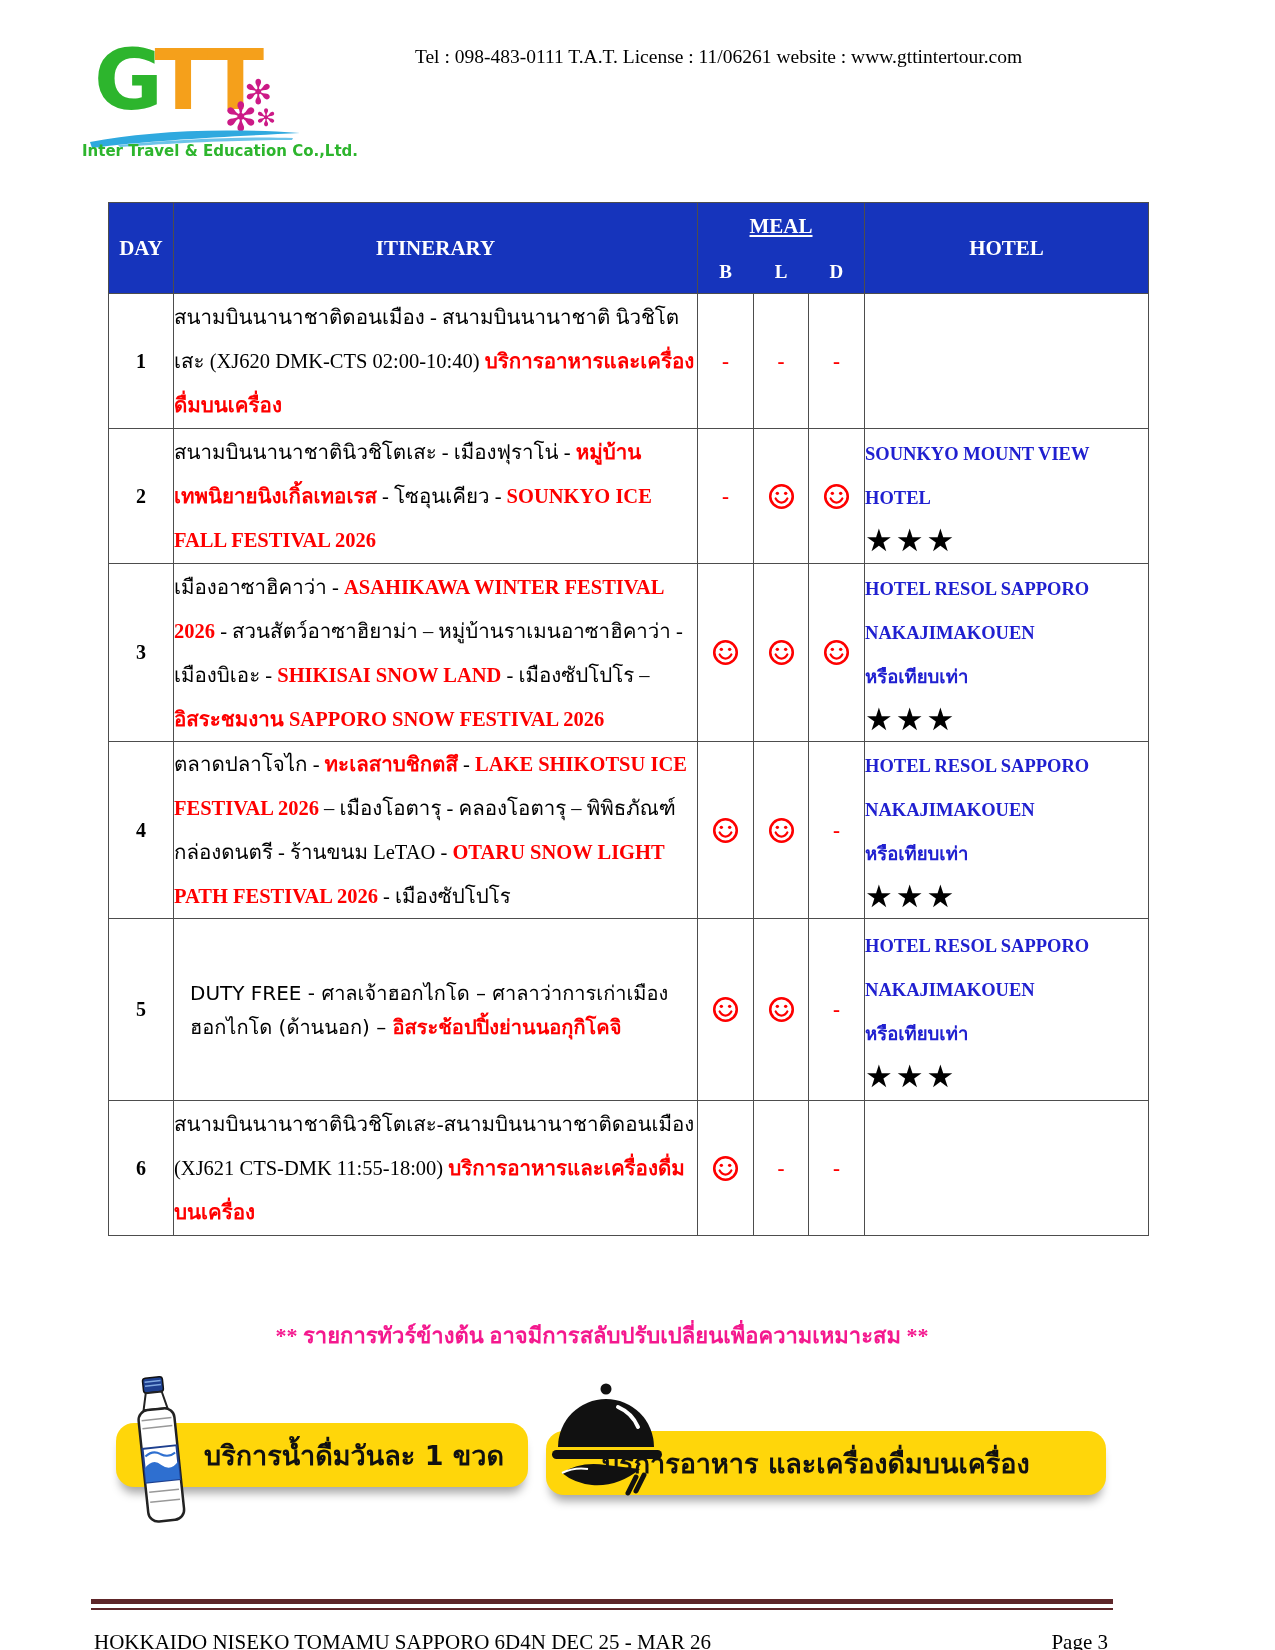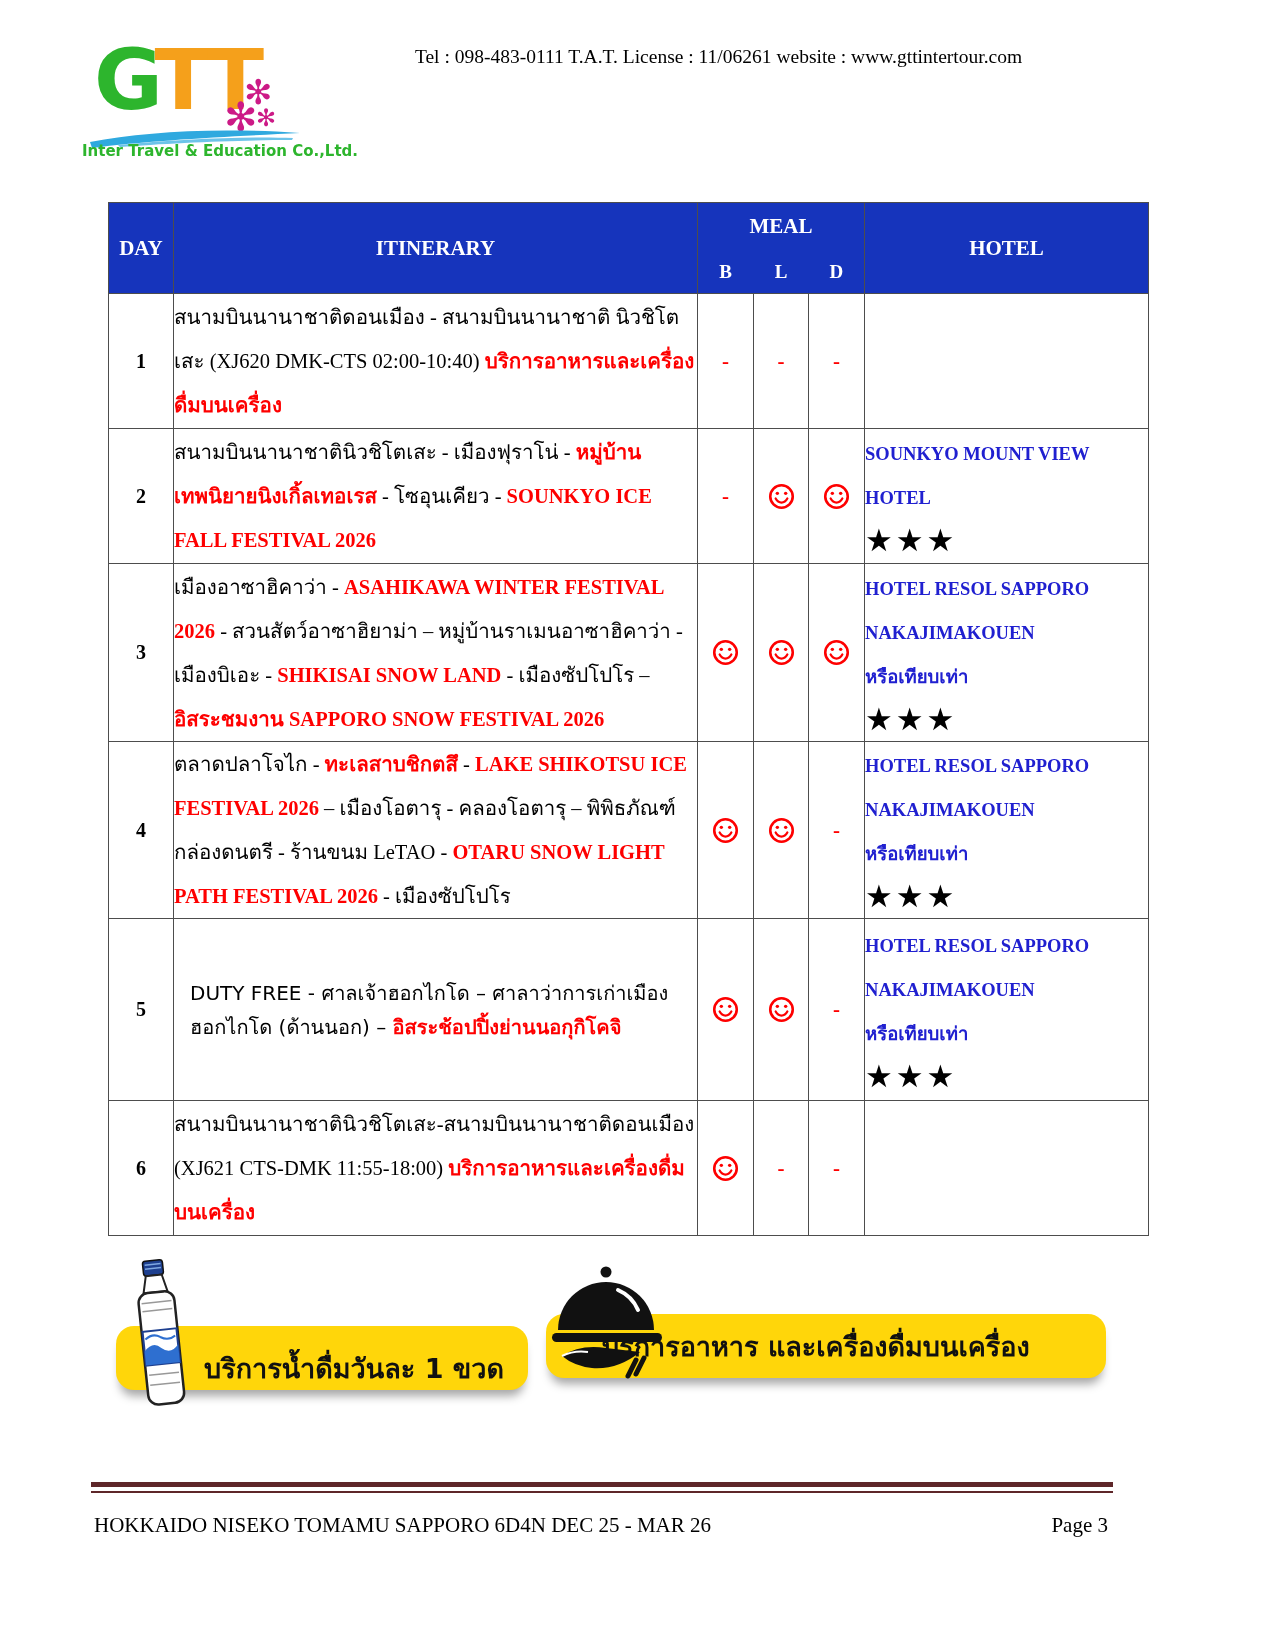--- a/index.html
+++ b/index.html
@@ -20,21 +20,21 @@
   .logo-swoosh{position:absolute; left:-6px; top:88px;}
   .logo-sub{position:absolute; left:-12px; top:104px; width:260px;
     font-family:"DejaVu Sans","Liberation Sans",sans-serif; font-weight:bold; font-size:15px; color:var(--logo-green,#2DB52D); white-space:nowrap;}
   .addr{flex:1; text-align:center; font-size:19.5px; padding-top:8px;}
   .addr .l1{margin-bottom:24px;}
   
   table.itn{border-collapse:collapse; table-layout:fixed; width:1040px; margin:34px 0 0 92px;}
   table.itn th, table.itn td{border:1.6px solid #4d4d4d; padding:0; vertical-align:middle;}
   thead th{background:var(--table-header-bg,#1634BC); color:#fff; font-weight:bold; font-size:21px; height:90px; text-align:center;}
   th.mealhead{padding:10px 0 8px 0;}
-  .meal-word{margin-bottom:22px;}
+  .meal-word{text-decoration:underline; margin-bottom:22px;}
   .meal-bld{display:flex; font-size:19px;}
   .meal-bld span{flex:1; text-align:center;}
   td.day{text-align:center; font-weight:bold; font-size:20px;}
   td.itin{padding:2px 14px; font-size:20.5px; line-height:44px; vertical-align:middle;}
   .seg-black{color:#000;}
   .seg-red{color:var(--accent-red,#FE0000); font-weight:bold;}
   td.meal{text-align:center;}
   .meal-dash{color:var(--accent-red,#FE0000); font-weight:bold; font-size:21px;}
   svg.smiley{width:27px; height:27px; vertical-align:middle;}
   td.hotel{text-align:left; color:var(--hotel-blue,#2020D0); font-weight:bold; font-size:18.5px;}
@@ -52,21 +52,21 @@
   }
   
   .note{margin-top:82px; text-align:center; color:var(--note-pink,#F4188E);
     font-weight:bold; font-size:22px;}
   
   .banners{position:relative; margin-top:30px; height:152px;}
   .pill{position:absolute; background:var(--banner-yellow,#FFD60A); height:64px; border-radius:18px;
     box-shadow:0 10px 10px -4px rgba(0,0,0,.35);
     display:flex; align-items:center;
     font-family:"DejaVu Sans","Liberation Sans",sans-serif; font-weight:bold; font-size:27px; color:#111;}
-  .pill-water{left:100px; top:60px; width:412px; padding-left:0;align-items:flex-end;}
+  .pill-water{left:100px; top:40px; width:412px; padding-left:0;}
   .pill-water .pill-label{margin-left:88px;}
   .pill-food{left:530px; top:48px; width:560px;}
   .pill-food .pill-label{margin-left:56px;}
   .bottle-wrap{position:absolute; left:112px; top:-8px; transform:rotate(-6deg);}
   .cloche-wrap{position:absolute; left:528px; top:-2px;}
   
   .rule{margin:64px 75px 0 75px; border-top:5px solid var(--footer-rule,#5E2629);
     border-bottom:2px solid var(--footer-rule,#5E2629); height:4px;}
   .foot{display:flex; justify-content:space-between; margin:20px 80px 0 78px; font-size:21px;}
 </style>
@@ -234,20 +234,21 @@
               <circle cx="15.7" cy="9.2" r="1.5" fill="#FE0000"></circle>
               <path d="M6.8 13.8c1.3 2.4 3.1 3.6 5.2 3.6s3.9-1.2 5.2-3.6" fill="none" stroke="#FE0000" stroke-width="2" stroke-linecap="round"></path>
             </svg></td>
           <td class="meal"><span class="meal-dash">-</span></td>
           <td class="meal"><span class="meal-dash">-</span></td>
           <td class="hotel"></td>
         </tr>
       </tbody>
   </table>
 
+  <div class="note">** รายการทัวร์ข้างต้น อาจมีการสลับปรับเปลี่ยนเพื่อความเหมาะสม **</div>
 
   <div class="banners">
     <div class="pill pill-water">
       <span class="pill-label">บริการน้ำดื่มวันละ 1 ขวด</span>
     </div>
     <div class="bottle-wrap">
       <svg width="64" height="150" viewBox="0 0 64 150">
         <rect x="22" y="2" width="20" height="15" rx="3" fill="#1d3f8f" stroke="#111" stroke-width="1.5"></rect>
         <line x1="24" y1="6" x2="40" y2="6" stroke="#7fa8e0" stroke-width="1.5"></line>
         <line x1="24" y1="10" x2="40" y2="10" stroke="#7fa8e0" stroke-width="1.5"></line>

